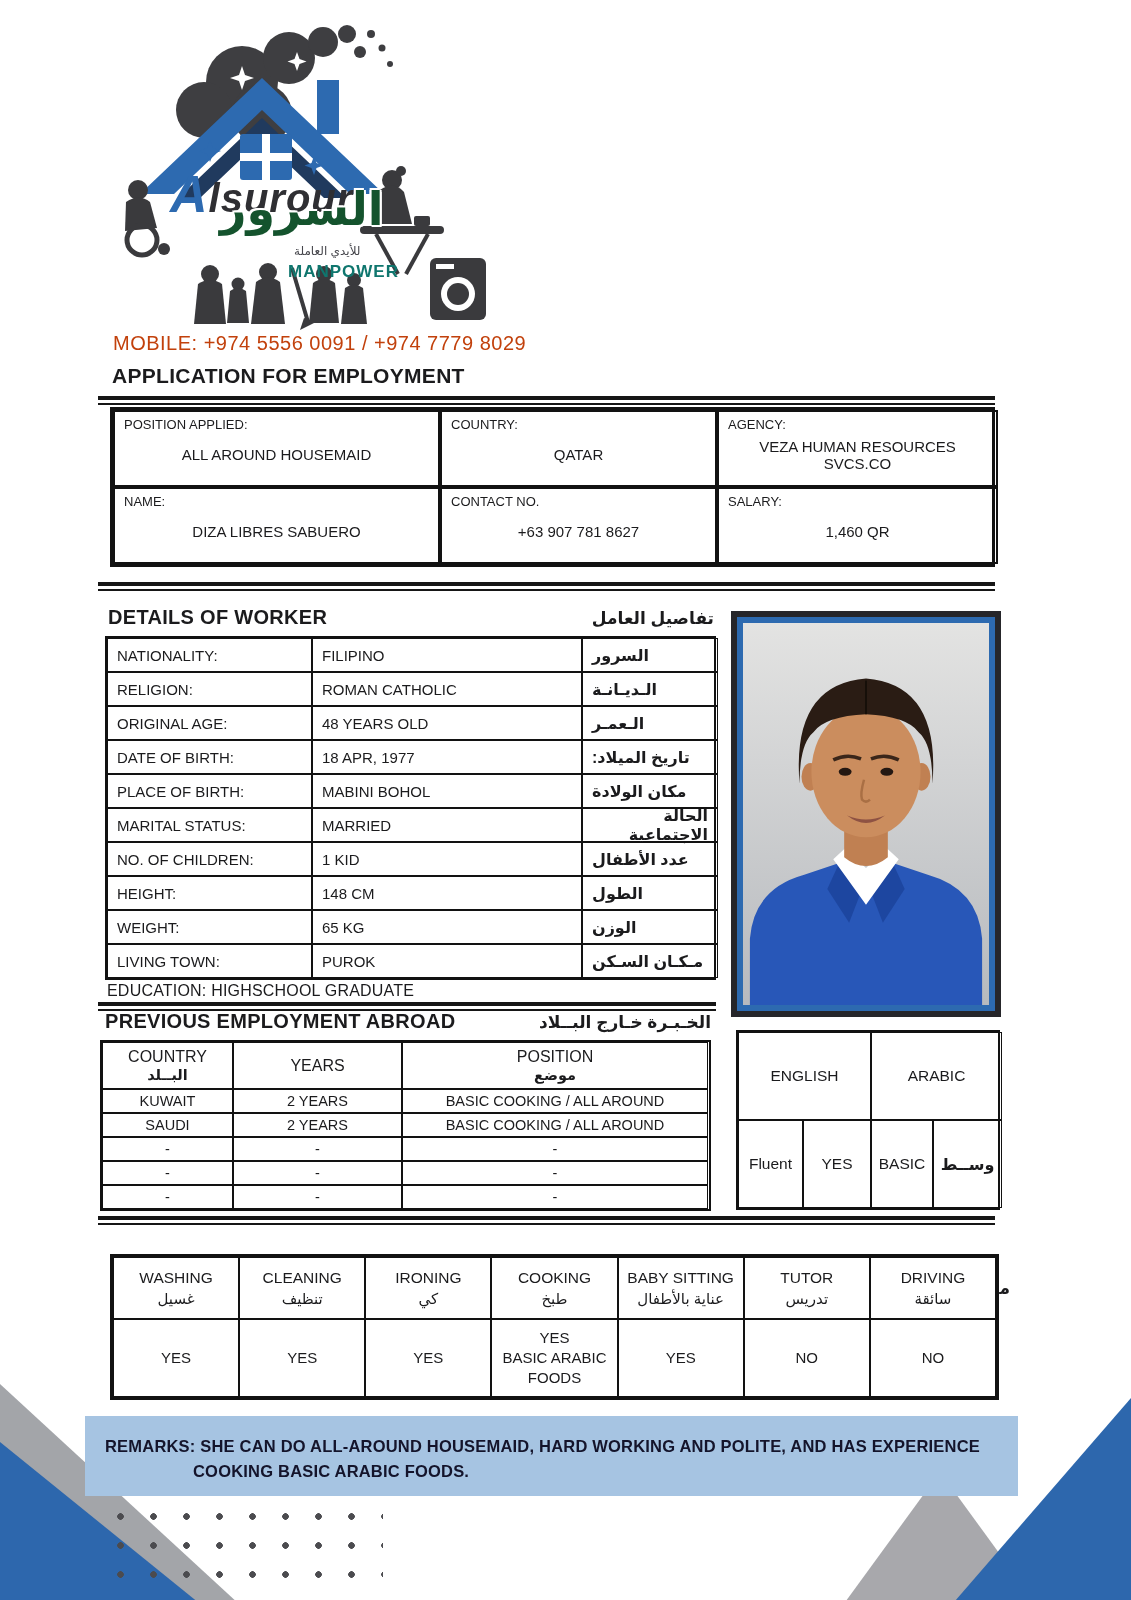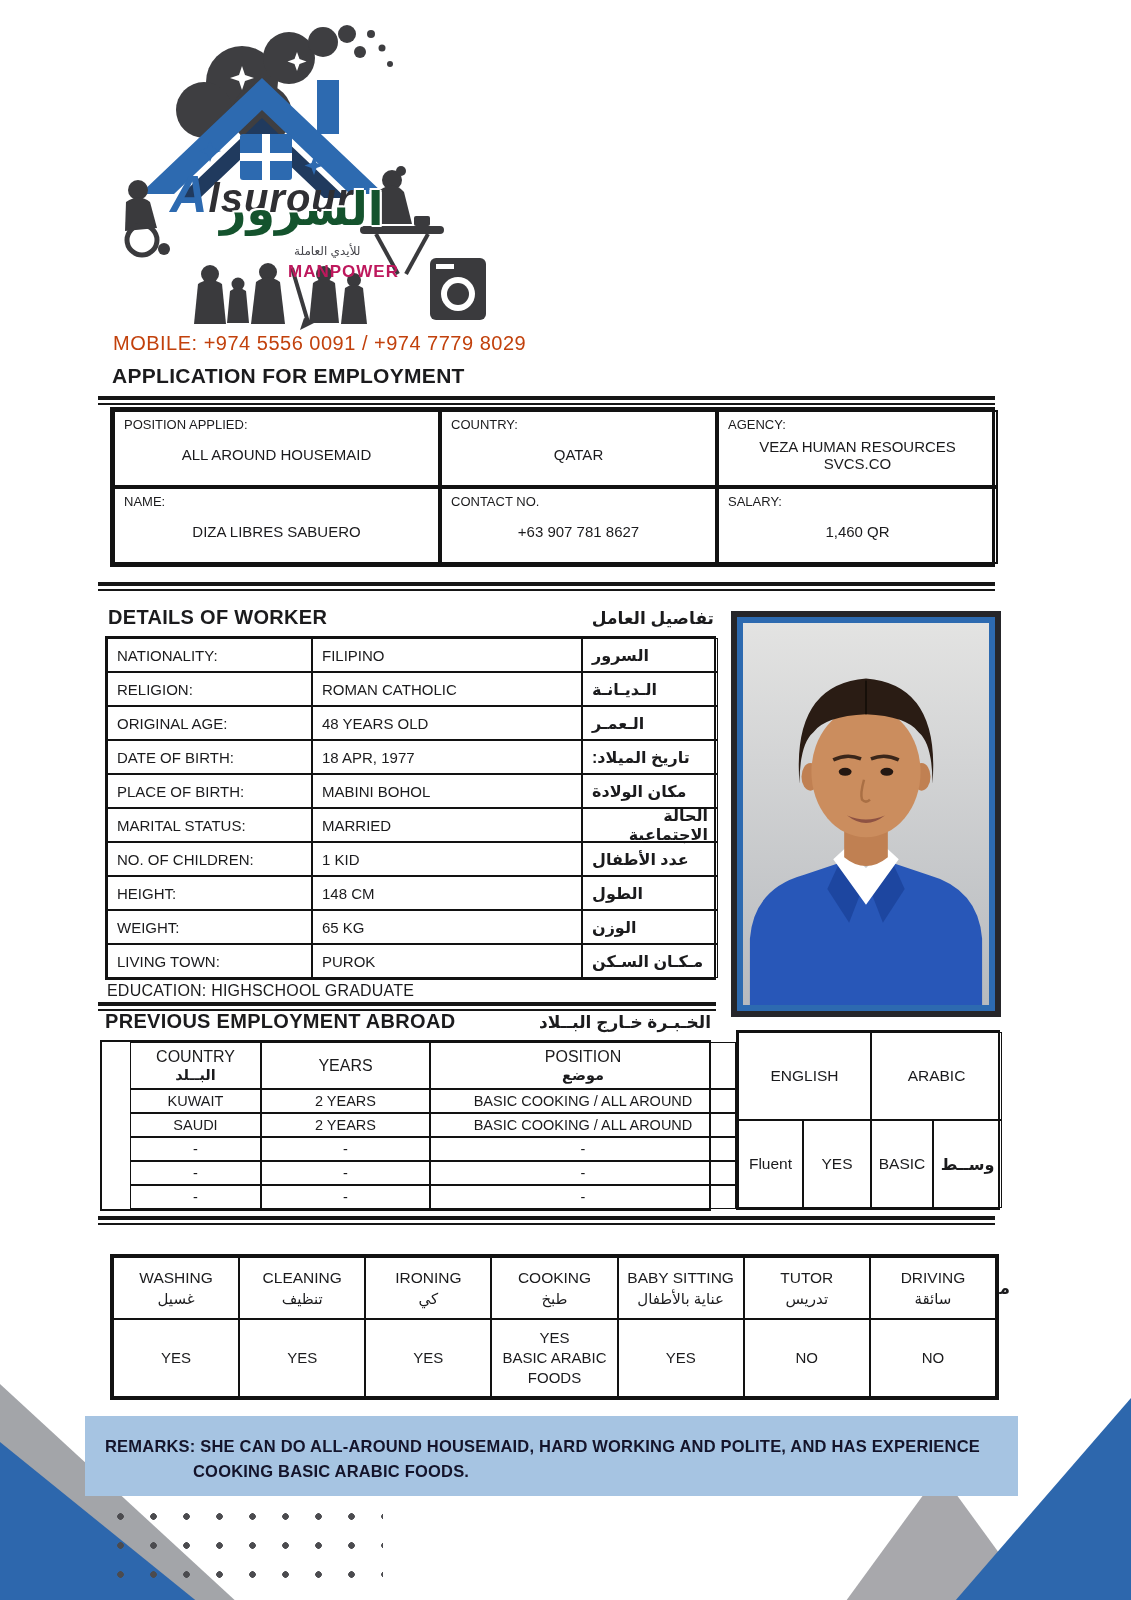--- a/index.html
+++ b/index.html
@@ -9,21 +9,21 @@
   .abs { position:absolute; }
 
   
   .logo-block { left:92px; top:6px; width:400px; height:310px; }
   .logo-block svg { position:absolute; inset:0; }
   .brand-en { position:absolute; left:78px; top:142px; font-size:40px; font-weight:bold; font-style:italic; color:#2f2f33; letter-spacing:1px; }
   .brand-a { font-size:52px; color:#2d6ab0; }
   .brand-ar { position:absolute; left:128px; top:160px; font-size:46px; font-weight:bold; color:#14532d; direction:rtl;
               text-shadow:-2px 0 #fff,2px 0 #fff,0 -2px #fff,0 2px #fff,2px 2px #fff,-2px -2px #fff; }
   .brand-tagline { position:absolute; left:202px; top:222px; font-size:12px; color:#45454b; direction:rtl; }
-  .brand-manpower { position:absolute; left:196px; top:240px; font-size:17px; font-weight:bold; letter-spacing:1px; color:#be185d; }
+  .brand-manpower { position:absolute; left:196px; top:240px; font-size:17px; font-weight:bold; letter-spacing:1px; color:#0f766e; }
 
   .mobile-line { left:113px; top:316px; font-size:20px; letter-spacing:.5px; color:#c2410c; }
   .app-title { left:112px; top:348px; font-size:21px; font-weight:bold; letter-spacing:.3px; }
 
   .rule { position:absolute; height:9px; border-top:4px solid #161616; border-bottom:2px solid #161616; }
   .rule-1 { left:98px; top:380px; width:897px; }
   .rule-2 { left:98px; top:566px; width:897px; }
   .rule-3 { left:98px; top:986px; width:618px; }
   .rule-4 { left:98px; top:1200px; width:897px; }
 
@@ -42,21 +42,21 @@
   .d-cell.ar { justify-content:flex-end; font-weight:bold; font-size:16px; direction:rtl; }
   .education-line { left:107px; top:966px; font-size:16px; letter-spacing:.2px; }
 
   
   .photo-frame { left:731px; top:595px; width:270px; height:406px; border:6px solid #26262a; background:#26262a; }
   .photo-blue { width:100%; height:100%; border:6px solid #2d6ab0; }
   .photo-blue svg { display:block; width:100%; height:100%; }
 
   
   .prev-title-row { left:105px; top:994px; width:606px; display:flex; justify-content:space-between; align-items:baseline; }
-  .emp-table { left:100px; top:1024px; width:611px; display:grid; grid-template-columns:131px 169px 306px; border:2.5px solid #121212; background:#fff;padding-left:28px; }
+  .emp-table { left:100px; top:1024px; width:611px; display:grid; grid-template-columns:131px 169px 306px; border:2.5px solid #121212; background:#fff; }
   .e-head { border:1.25px solid #121212; height:47px; display:flex; flex-direction:column; align-items:center; justify-content:center; text-align:center; gap:1px; }
   .e-head .en { font-size:16px; }
   .e-head .ar { font-size:14.5px; font-weight:bold; direction:rtl; }
   .e-cell { border:1px solid #121212; height:24px; display:flex; align-items:center; justify-content:center; font-size:14.5px; text-align:center; }
 
   
   .lang-table { left:736px; top:1014px; width:264px; display:grid; grid-template-columns:65px 68px 62px 69px; border:2.5px solid #121212; background:#fff; }
   .l-cell { border:1.5px solid #121212; display:flex; align-items:center; justify-content:center; text-align:center; font-size:15.5px; height:88px; }
   .l-top { grid-column:span 2; }
   .l-ar { font-weight:bold; font-size:16px; direction:rtl; }

